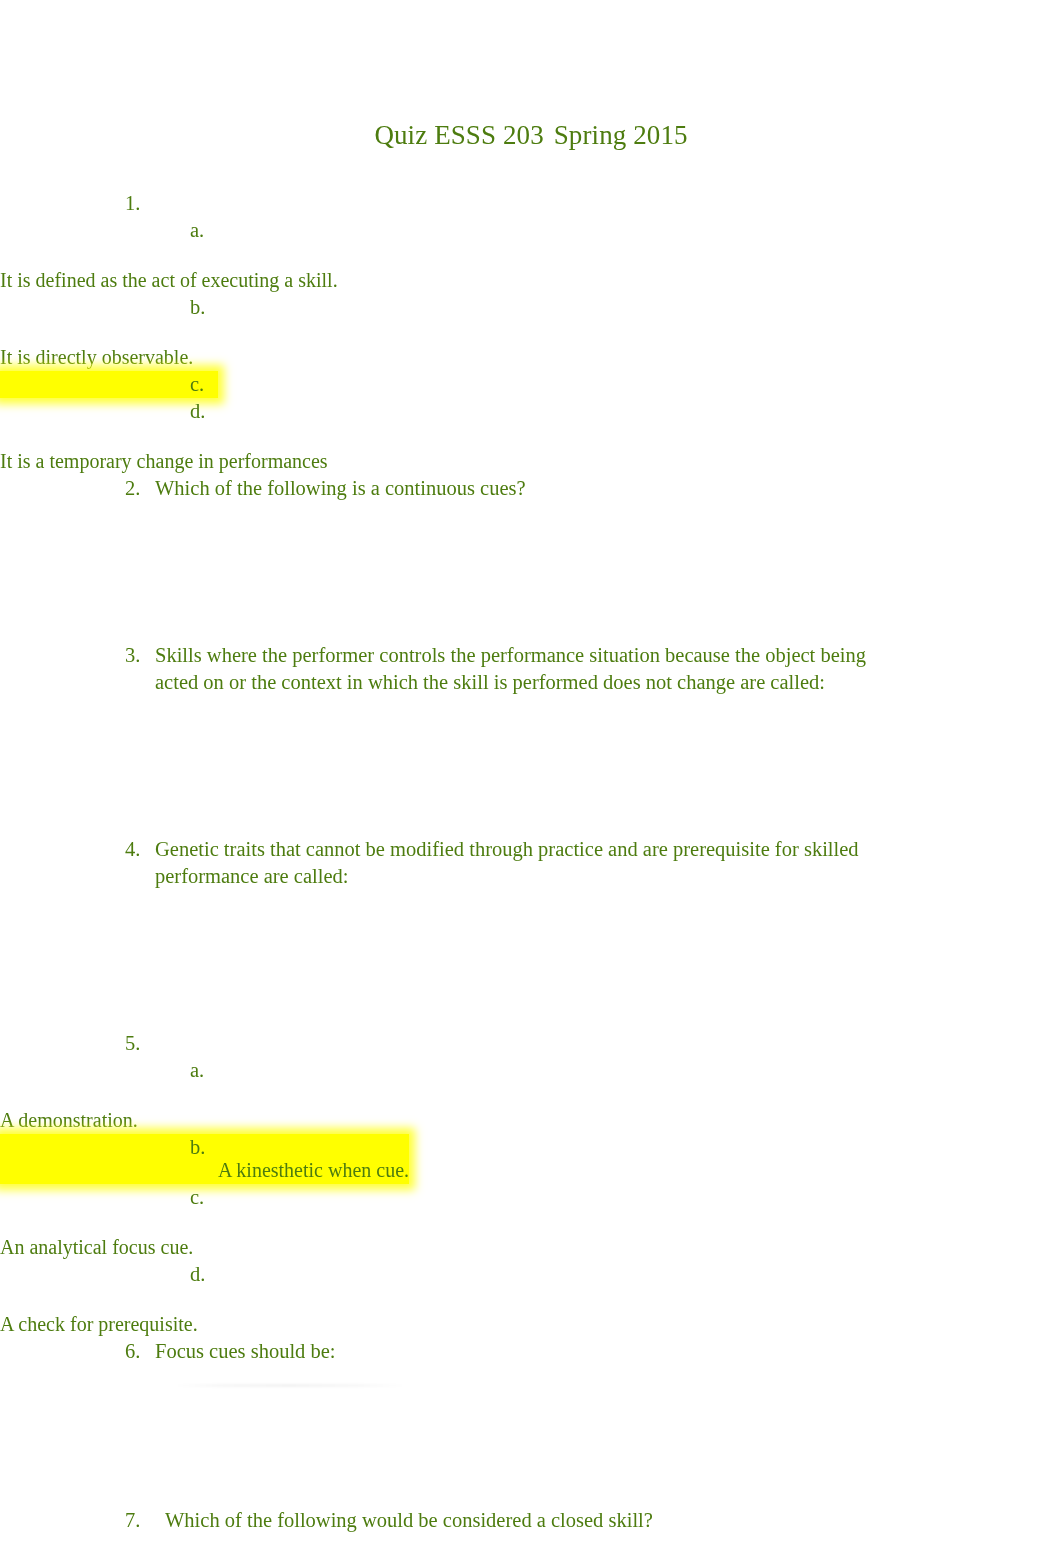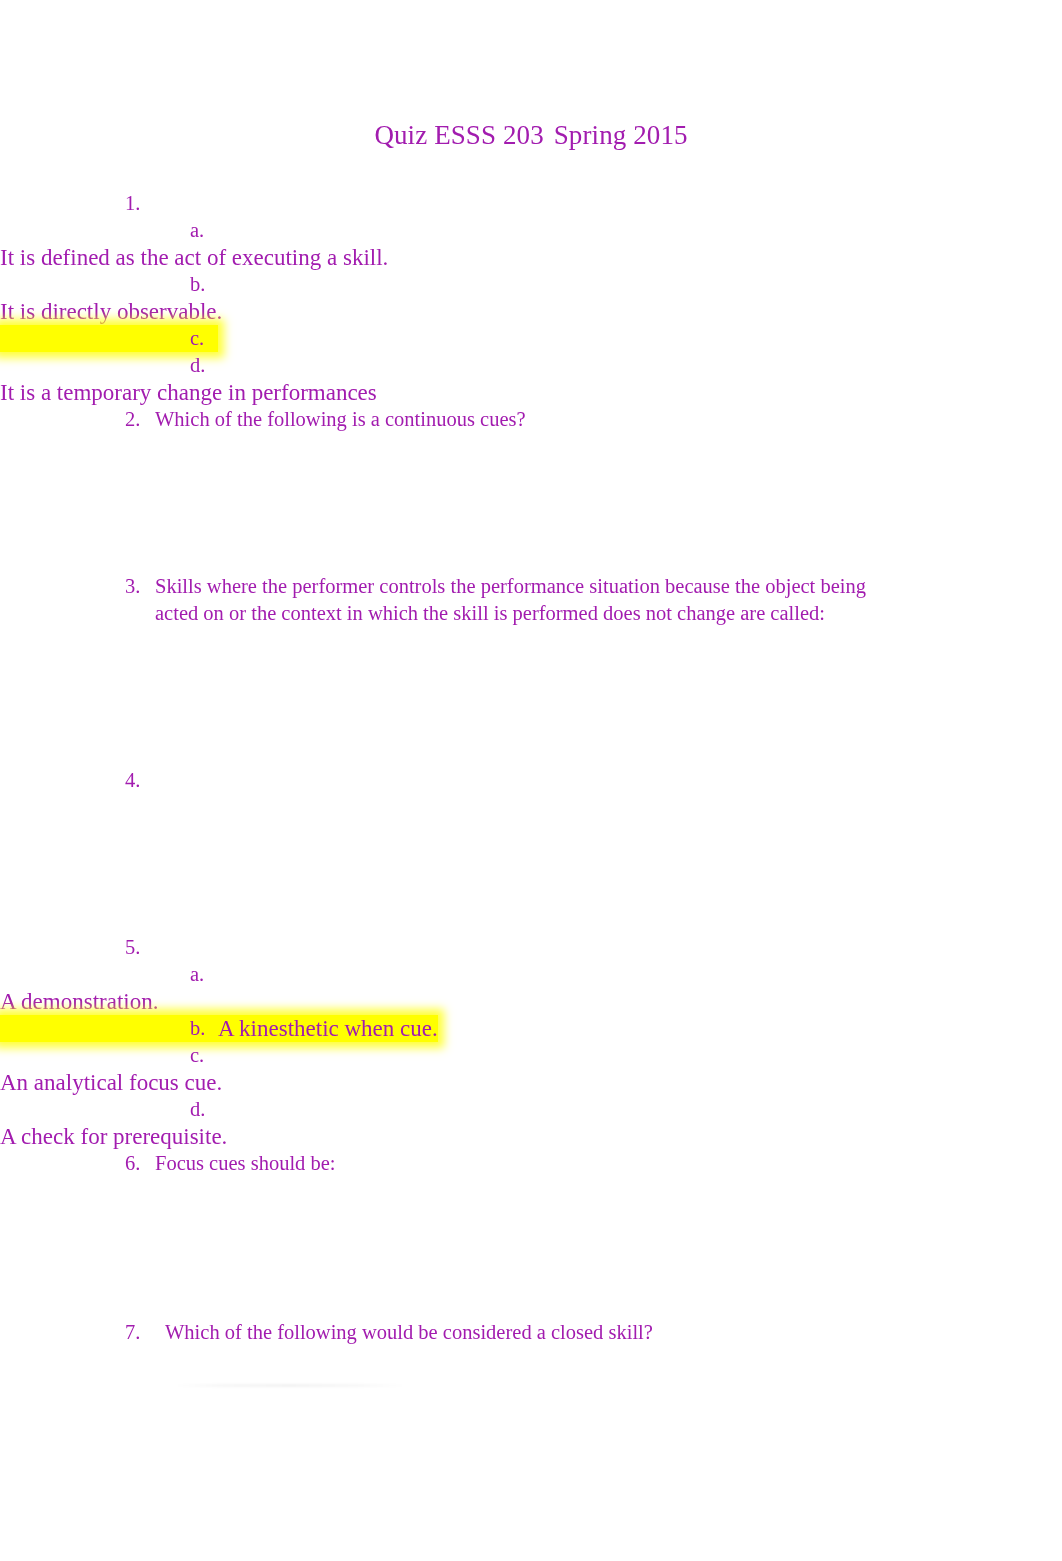--- a/index.html
+++ b/index.html
@@ -7,21 +7,21 @@
     margin: 0;
     padding: 0;
     background: #ffffff;
   }
   .page {
     position: relative;
     width: 1062px;
     height: 1561px;
     background: #ffffff;
     font-family: "Liberation Serif", "DejaVu Serif", serif;
-    color: #a21caf;
+    color: #4d7c0f;
     overflow: hidden;
   }
 
   
   .doc-heading {
     position: absolute;
     left: 0;
     top: 118px;
     width: 1062px;
     text-align: center;
@@ -83,22 +83,23 @@
     line-height: 27px;
   }
   .opt-letter {
     flex: 0 0 auto;
     width: 28px;
     padding-left: 190px;
     font-size: 20.5px;
     line-height: 27px;
   }
   .opt-text {
-    font-size: 23px;
-    line-height: 27px;
+    font-size: 20px;
+    line-height: 27px;
+    margin-top: 23px;
   }
   
   .opt-row.highlight .hl-wrap {
     display: flex;
     background: #ffff00;
     box-shadow: 0 0 9px 6px rgba(255,255,0,0.78);
   }
 
   
   .spacer { width: 100%; }
@@ -173,20 +174,21 @@
       <div class="q-row">
         <div class="q-num">3.</div>
         <div class="q-text">Skills where the performer controls the performance situation because the object being acted on or the context in which the skill is performed does not change are called:</div>
       </div>
       <div class="spacer" style="height:140px"></div>
     </div>
 
     <div class="question">
       <div class="q-row">
         <div class="q-num">4.</div>
+        <div class="q-text">Genetic traits that cannot be modified through practice and are prerequisite for skilled performance are called:</div>
       </div>
       <div class="spacer" style="height:140px"></div>
     </div>
 
     <div class="question">
       <div class="q-row">
         <div class="q-num">5.</div>
       </div>
       <ul class="options">
         <li class="opt-row">

